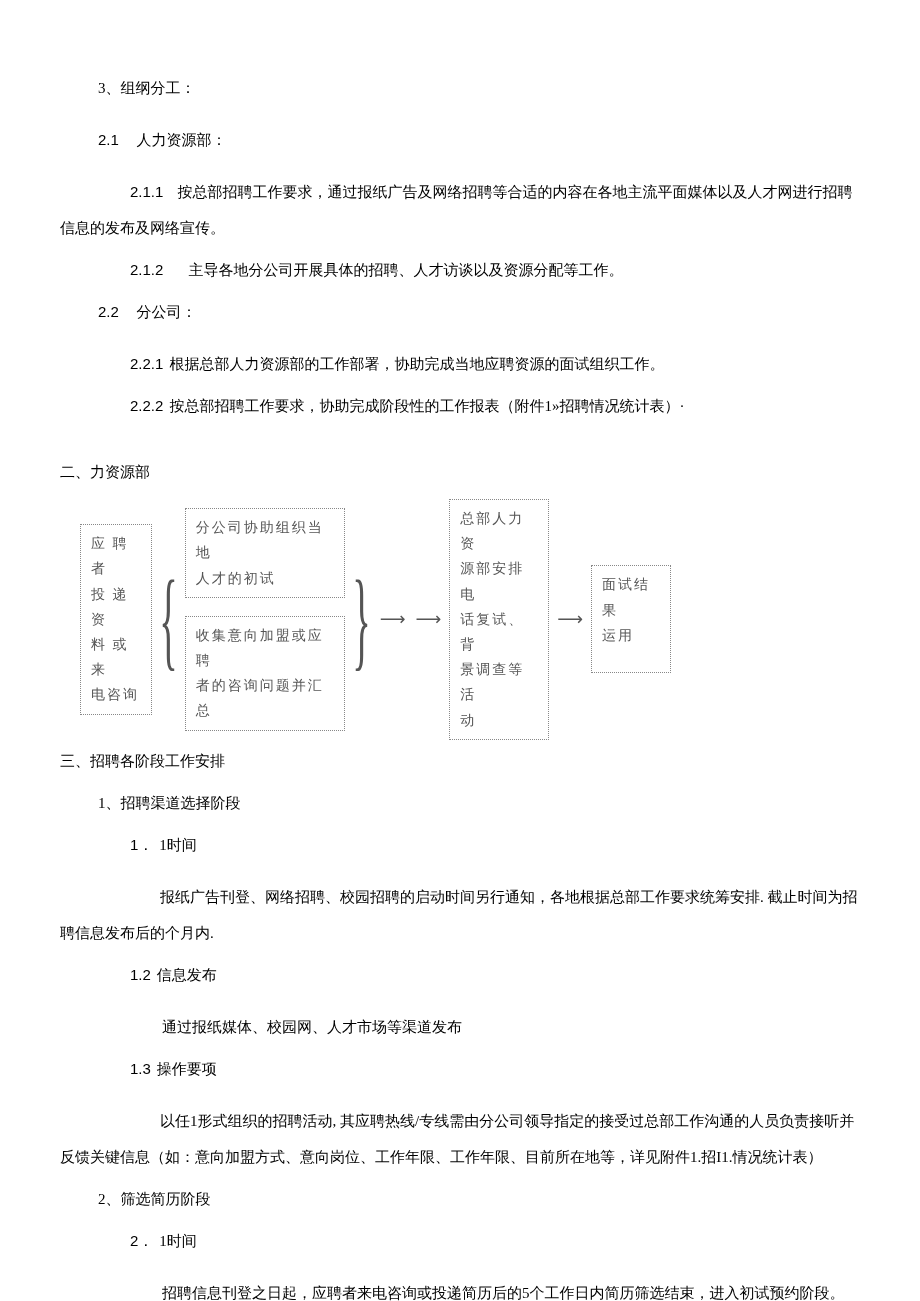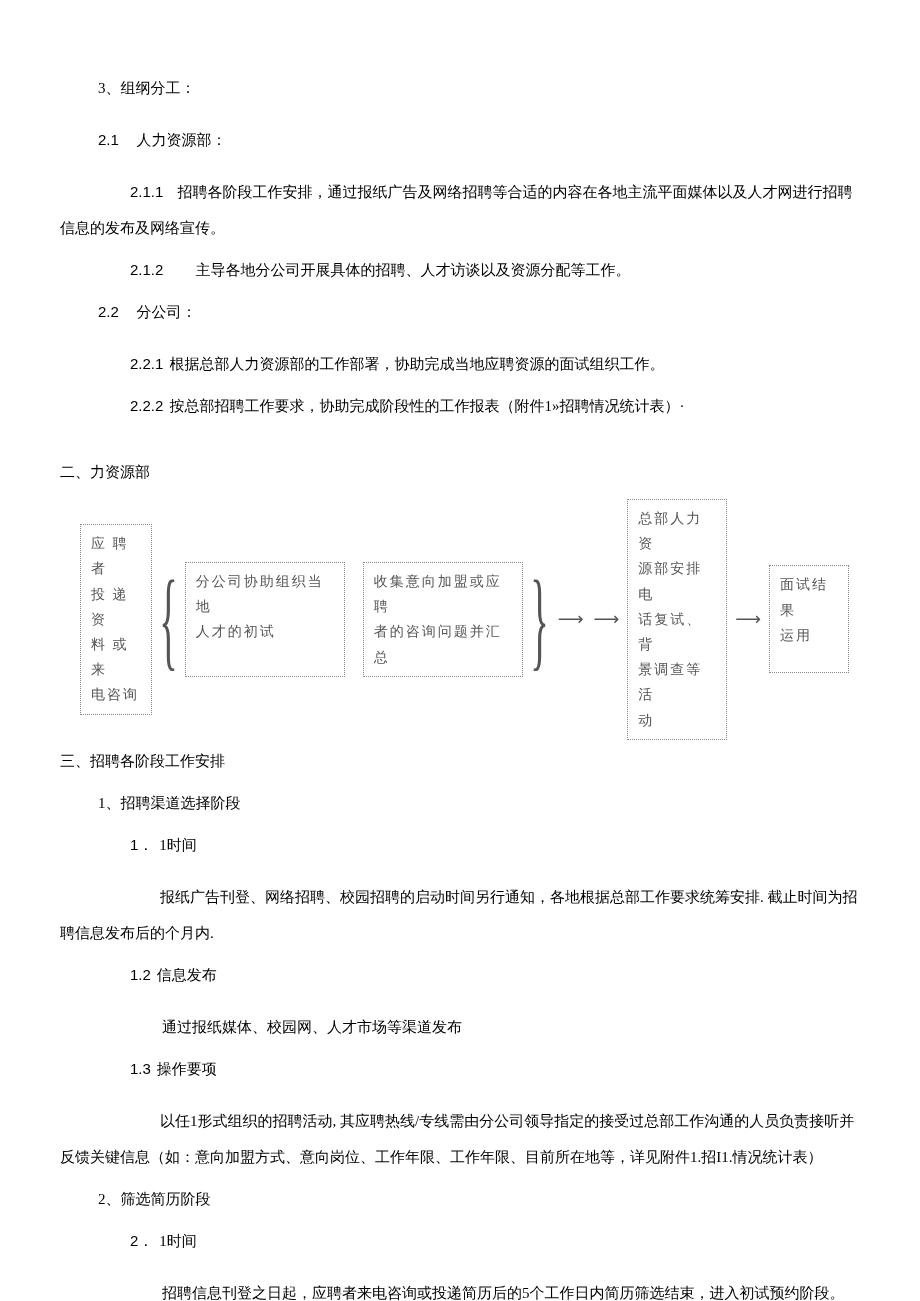--- a/index.html
+++ b/index.html
@@ -29,20 +29,21 @@
       padding: 6px 10px;
       font-size: 14px;
       color: #555;
       line-height: 1.8;
       background: #fff;
       text-align: left;
       letter-spacing: 2px;
     }
     .fcol {
       display: flex;
+      flex-direction: column;
       gap: 18px;
     }
     .arrow {
       font-size: 18px;
       color: #555;
       padding: 0 2px;
     }
     .brace-wrap {
       display: flex;
       align-items: center;
@@ -64,25 +65,25 @@
 <div class="para indent-1">3、组纲分工：</div>
 <div class="section-gap-sm"></div>
 
 <div class="para indent-1">
   <span class="num-label">2.1</span>
   <span>人力资源部：</span>
 </div>
 <div class="section-gap-sm"></div>
 
 <div class="para">
-  <span class="indent-2 num-label" style="display:inline-block">2.1.1</span><span>招聘各阶段工作安排，通过报纸广告及网络招聘等合适的内容在各地主流平面媒体以及人才网进行招聘信息的发布及网络宣传。</span>
+  <span class="indent-2 num-label" style="display:inline-block">2.1.1</span><span>按总部招聘工作要求，通过报纸广告及网络招聘等合适的内容在各地主流平面媒体以及人才网进行招聘信息的发布及网络宣传。</span>
 </div>
 
 <div class="para indent-2">
-  <span class="num-label" style="margin-right:32px">2.1.2</span><span>主导各地分公司开展具体的招聘、人才访谈以及资源分配等工作。</span>
+  <span class="num-label" style="margin-right:25px">2.1.2</span><span>主导各地分公司开展具体的招聘、人才访谈以及资源分配等工作。</span>
 </div>
 
 <div class="para indent-1">
   <span class="num-label">2.2</span>
   <span>分公司：</span>
 </div>
 <div class="section-gap-sm"></div>
 
 <div class="para indent-2">
   <span class="num-label-s">2.2.1</span><span>根据总部人力资源部的工作部署，协助完成当地应聘资源的面试组织工作。</span>

